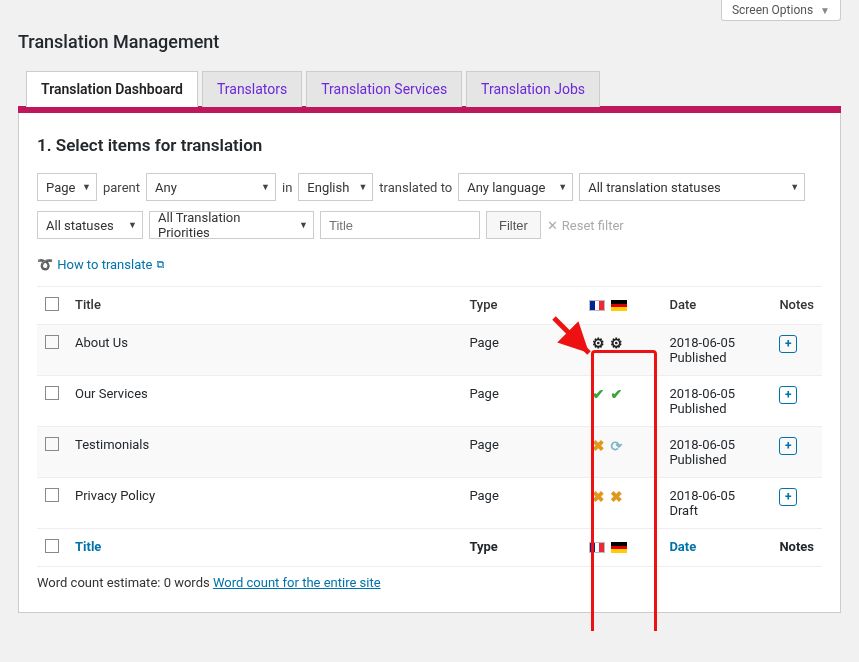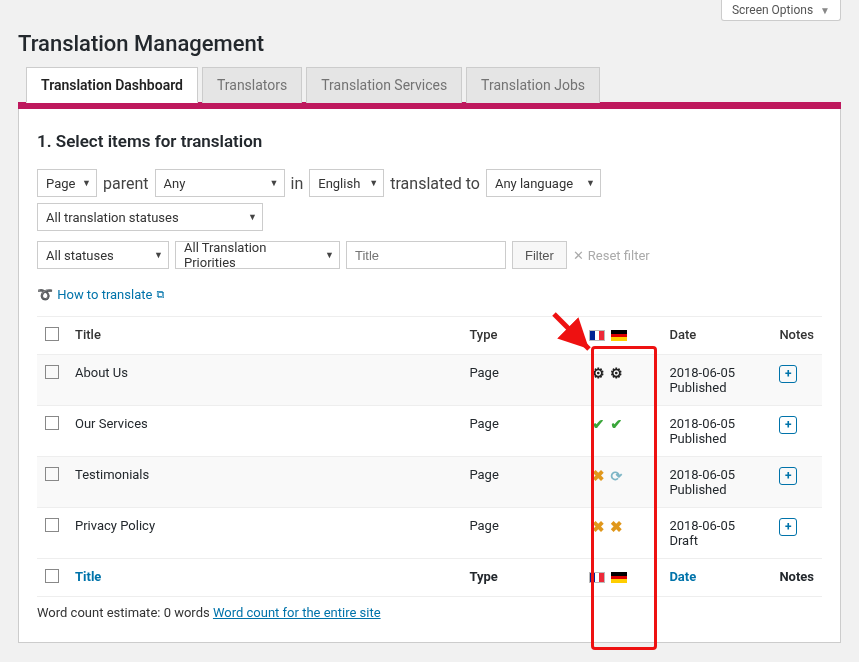--- a/index.html
+++ b/index.html
@@ -12,40 +12,40 @@
     padding: 0 18px 18px 18px;
     width: 859px;
   }
   .top-bar { display:flex; justify-content:flex-end; padding-top:0; }
   .screen-options {
     background:#fff; border:1px solid #ccc; border-top:none;
     padding:3px 10px; font-size:12px; color:#555;
     border-radius:0 0 3px 3px; cursor:pointer;
   }
   .screen-options .tri { margin-left:4px; font-size:10px; color:#888;}
-  h1.page-title { font-size:22px; font-weight:500; margin:10px 0 10px 0; color:#23282d;}
+  h1.page-title { font-size:18px; font-weight:500; margin:10px 0 18px 0; color:#23282d;}
   .tabs { display:flex; border-bottom:7px solid #be185d;padding-left:8px; }
   .tab {
     padding:9px 14px; margin-right:4px; font-size:14px;
     border:1px solid #ccc; border-bottom:none;
-    background:#e5e5e5; color:#737373; cursor:pointer;
+    background:#e5e5e5; color:#6d28d9; cursor:pointer;
     position:relative; top:1px;
   }
   .tab.active { background:#fff; font-weight:600; color:#222; border-bottom:1px solid #fff;}
   .panel { background:#fff; border:1px solid #ccc; border-top:none; padding:22px 18px; }
   h2.section-title { font-size:17px; font-weight:600; margin:0 0 18px 0;}
   .filters-row { display:flex; flex-wrap:wrap; align-items:center; gap:6px 6px; margin-bottom:10px;}
   .sel {
     border:1px solid #ccc; background:#fff; height:28px;
     padding:0 18px 0 8px; font-size:13px; color:#333;
     position:relative; display:inline-flex; align-items:center;
     min-width:40px;
   }
   .sel .tri { position:absolute; right:5px; font-size:9px; color:#444;}
-  .lbl { font-size:16px; color:#444; }
+  .lbl { font-size:13px; color:#444; }
   .txt-input {
     border:1px solid #ccc; height:28px; padding:0 8px;
     font-size:13px; width:160px;
   }
   .btn {
     border:1px solid #ccc; background:#f7f7f7; height:28px;
     padding:1px 12px; font-size:13px; color:#555; cursor:pointer;
   }
   .reset { color:#aaa; font-size:13px; display:inline-flex; align-items:center; gap:4px;}
   .how-link { color:#0073aa; font-size:13px; text-decoration:none; display:inline-flex; align-items:center; gap:4px; margin:8px 0 14px 0;}
@@ -128,21 +128,21 @@
         <span>Any language</span>
         <span class="tri">▼</span>
       </div>
     <div class="sel" style="width:226px">
         <span>All translation statuses</span>
         <span class="tri">▼</span>
       </div>
   </div>
 
   <div class="filters-row">
-    <div class="sel" style="width:132px">
+    <div class="sel" style="width:106px">
         <span>All statuses</span>
         <span class="tri">▼</span>
       </div>
     <div class="sel" style="width:165px">
         <span>All Translation Priorities</span>
         <span class="tri">▼</span>
       </div>
     <input class="txt-input" placeholder="Title" style="">
     <button class="btn">Filter</button>
     <span class="reset">

